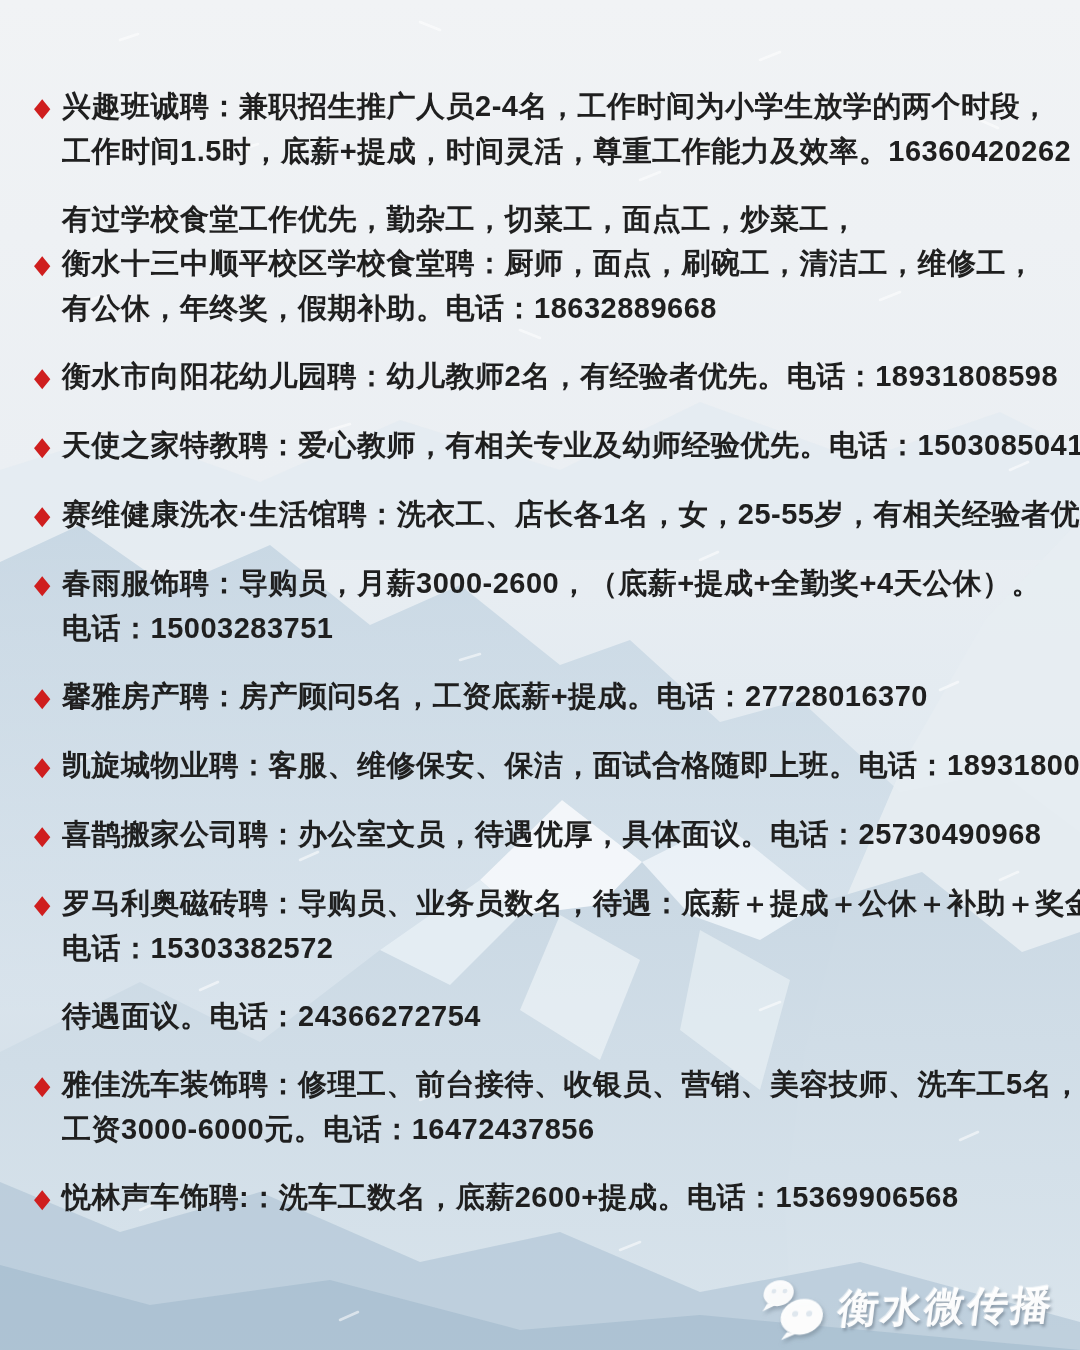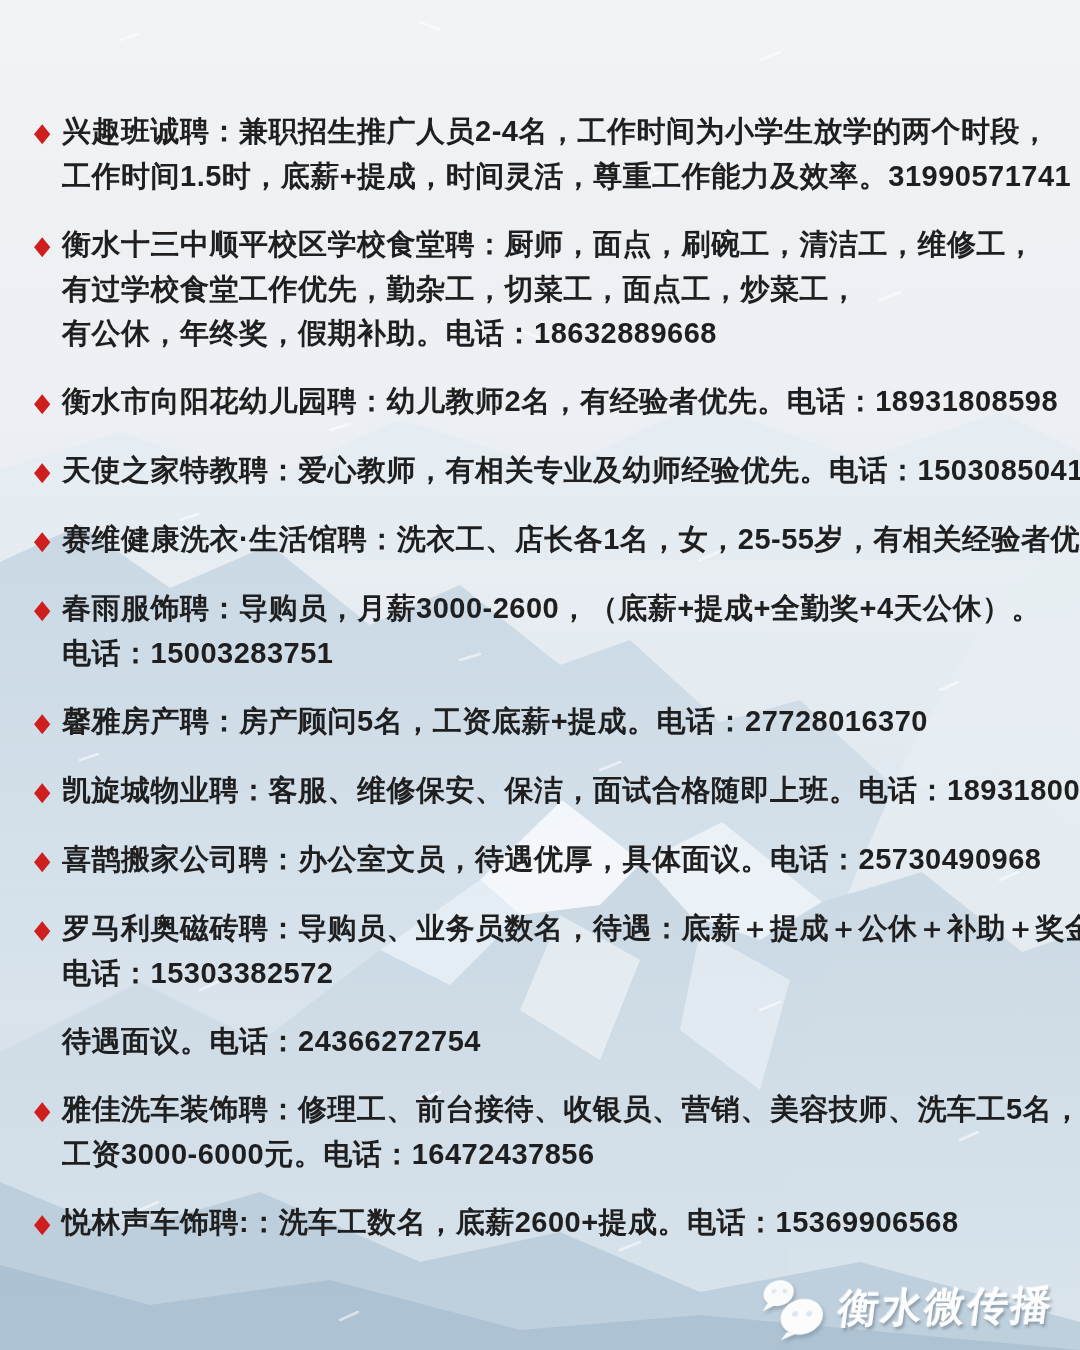--- a/index.html
+++ b/index.html
@@ -9,21 +9,20 @@
     overflow:hidden;
     font-family:"Liberation Sans","DejaVu Sans",sans-serif;
     background:#edf1f4;
   }
   .bg{
     position:absolute;inset:0;width:1080px;height:1350px;z-index:0;
   }
   .content{
     position:relative;z-index:1;
     padding:84px 30px 0 34px;
-    margin-top:25px;
   }
   .listing{
     margin:0 0 24px 0;
     font-size:29px;
     line-height:44px;
     font-weight:700;
     color:#1f1f1f;
     letter-spacing:0.5px;
   }
   .line{white-space:nowrap;}
@@ -123,26 +122,26 @@
       <line x1="140" y1="1210" x2="158" y2="1202"></line>
     <line x1="620" y1="1250" x2="640" y2="1242"></line>
       <line x1="340" y1="1320" x2="358" y2="1312"></line>
   </g>
 </svg>
 
 <main class="content">
 
   <div class="listing">
     <div class="line"><span class="diamond">◆</span><span>兴趣班诚聘：兼职招生推广人员2-4名，工作时间为小学生放学的两个时段，</span></div>
-    <div class="line cont">工作时间1.5时，底薪+提成，时间灵活，尊重工作能力及效率。31990571741</div>
-  </div>
-
-  <div class="listing">
+    <div class="line cont">工作时间1.5时，底薪+提成，时间灵活，尊重工作能力及效率。16360420262</div>
+  </div>
+
+  <div class="listing">
+    <div class="line cont">有过学校食堂工作优先，勤杂工，切菜工，面点工，炒菜工，</div>
     <div class="line"><span class="diamond">◆</span><span>衡水十三中顺平校区学校食堂聘：厨师，面点，刷碗工，清洁工，维修工，</span></div>
-    <div class="line cont">有过学校食堂工作优先，勤杂工，切菜工，面点工，炒菜工，</div>
     <div class="line cont">有公休，年终奖，假期补助。电话：18632889668</div>
   </div>
 
   <div class="listing">
     <div class="line"><span class="diamond">◆</span><span>衡水市向阳花幼儿园聘：幼儿教师2名，有经验者优先。电话：18931808598</span></div>
   </div>
 
   <div class="listing">
     <div class="line"><span class="diamond">◆</span><span>天使之家特教聘：爱心教师，有相关专业及幼师经验优先。电话：15030850415</span></div>
   </div>

